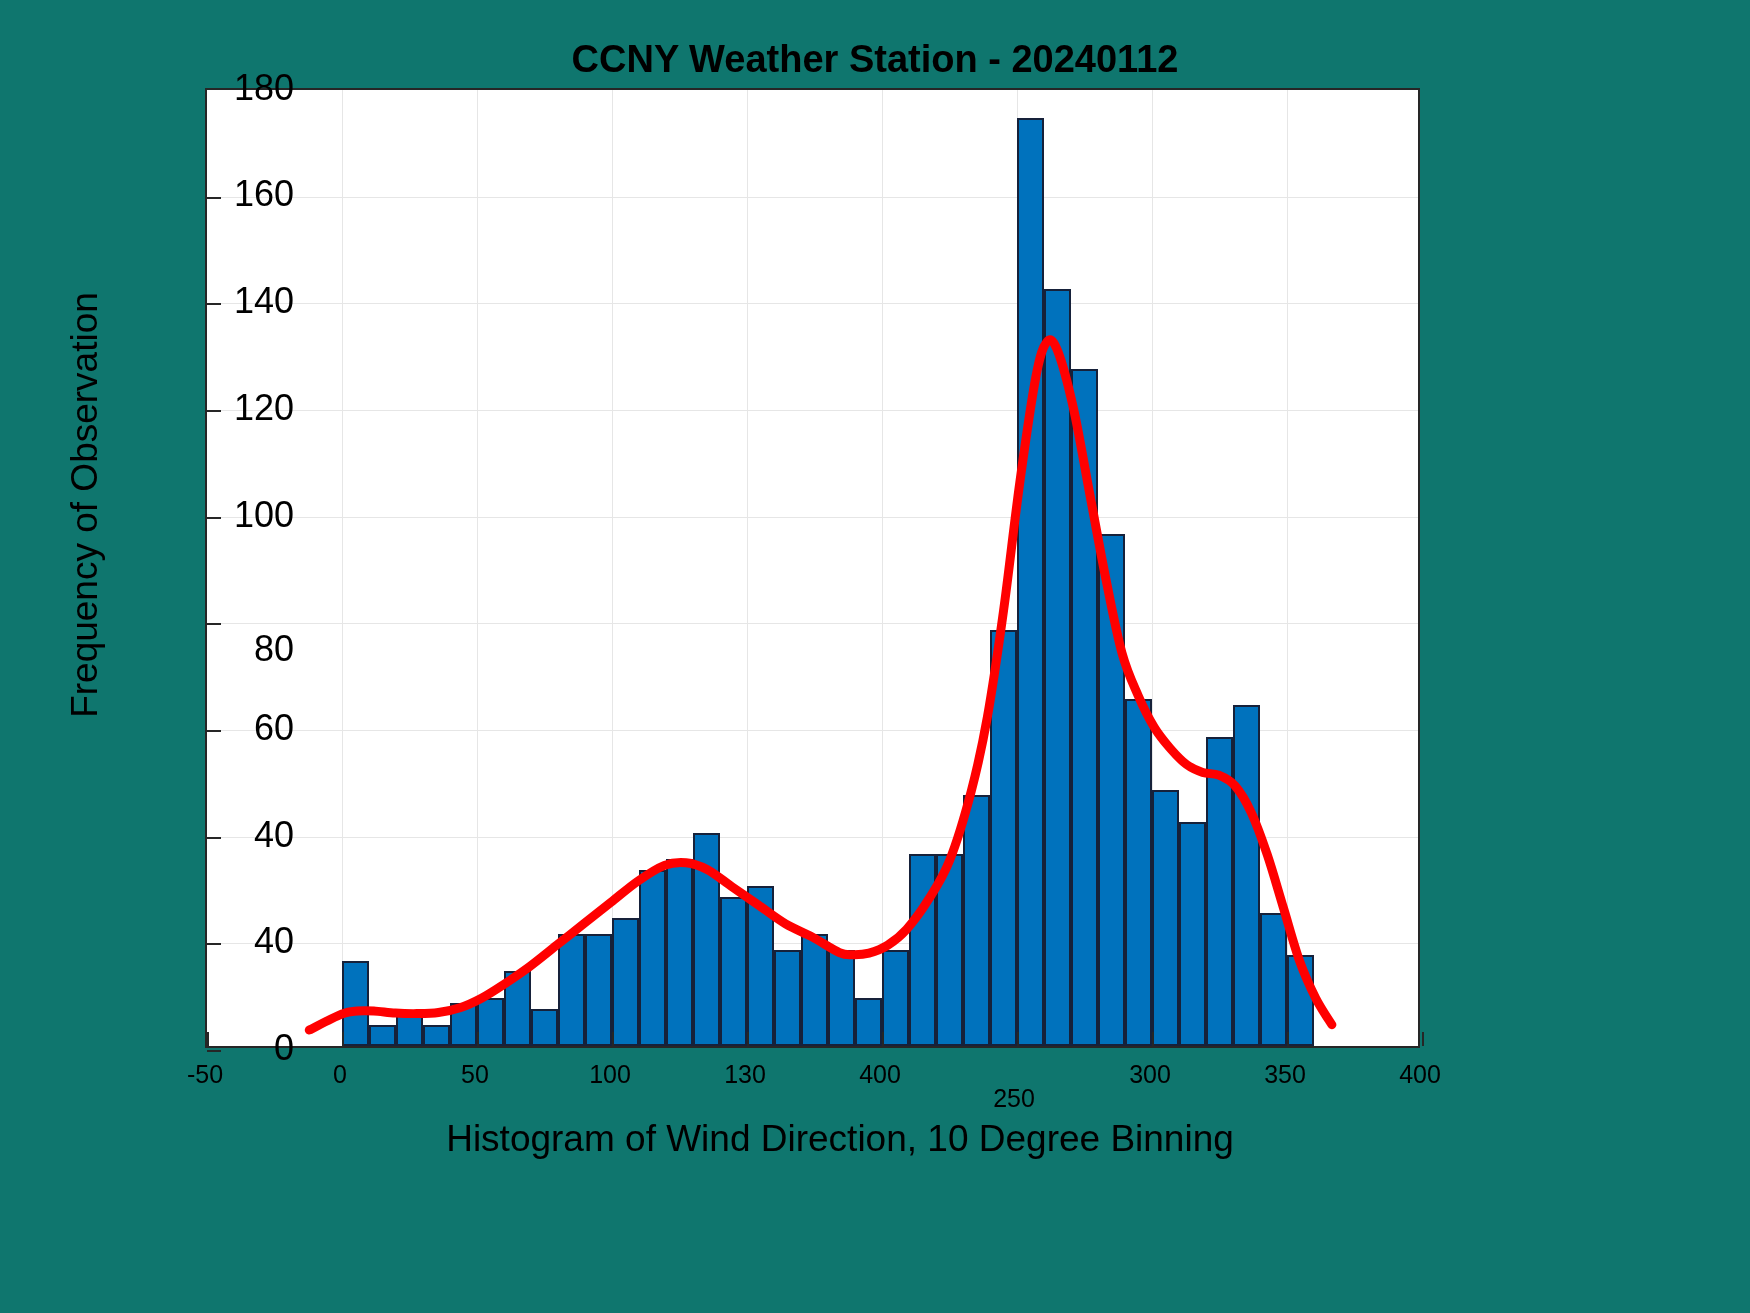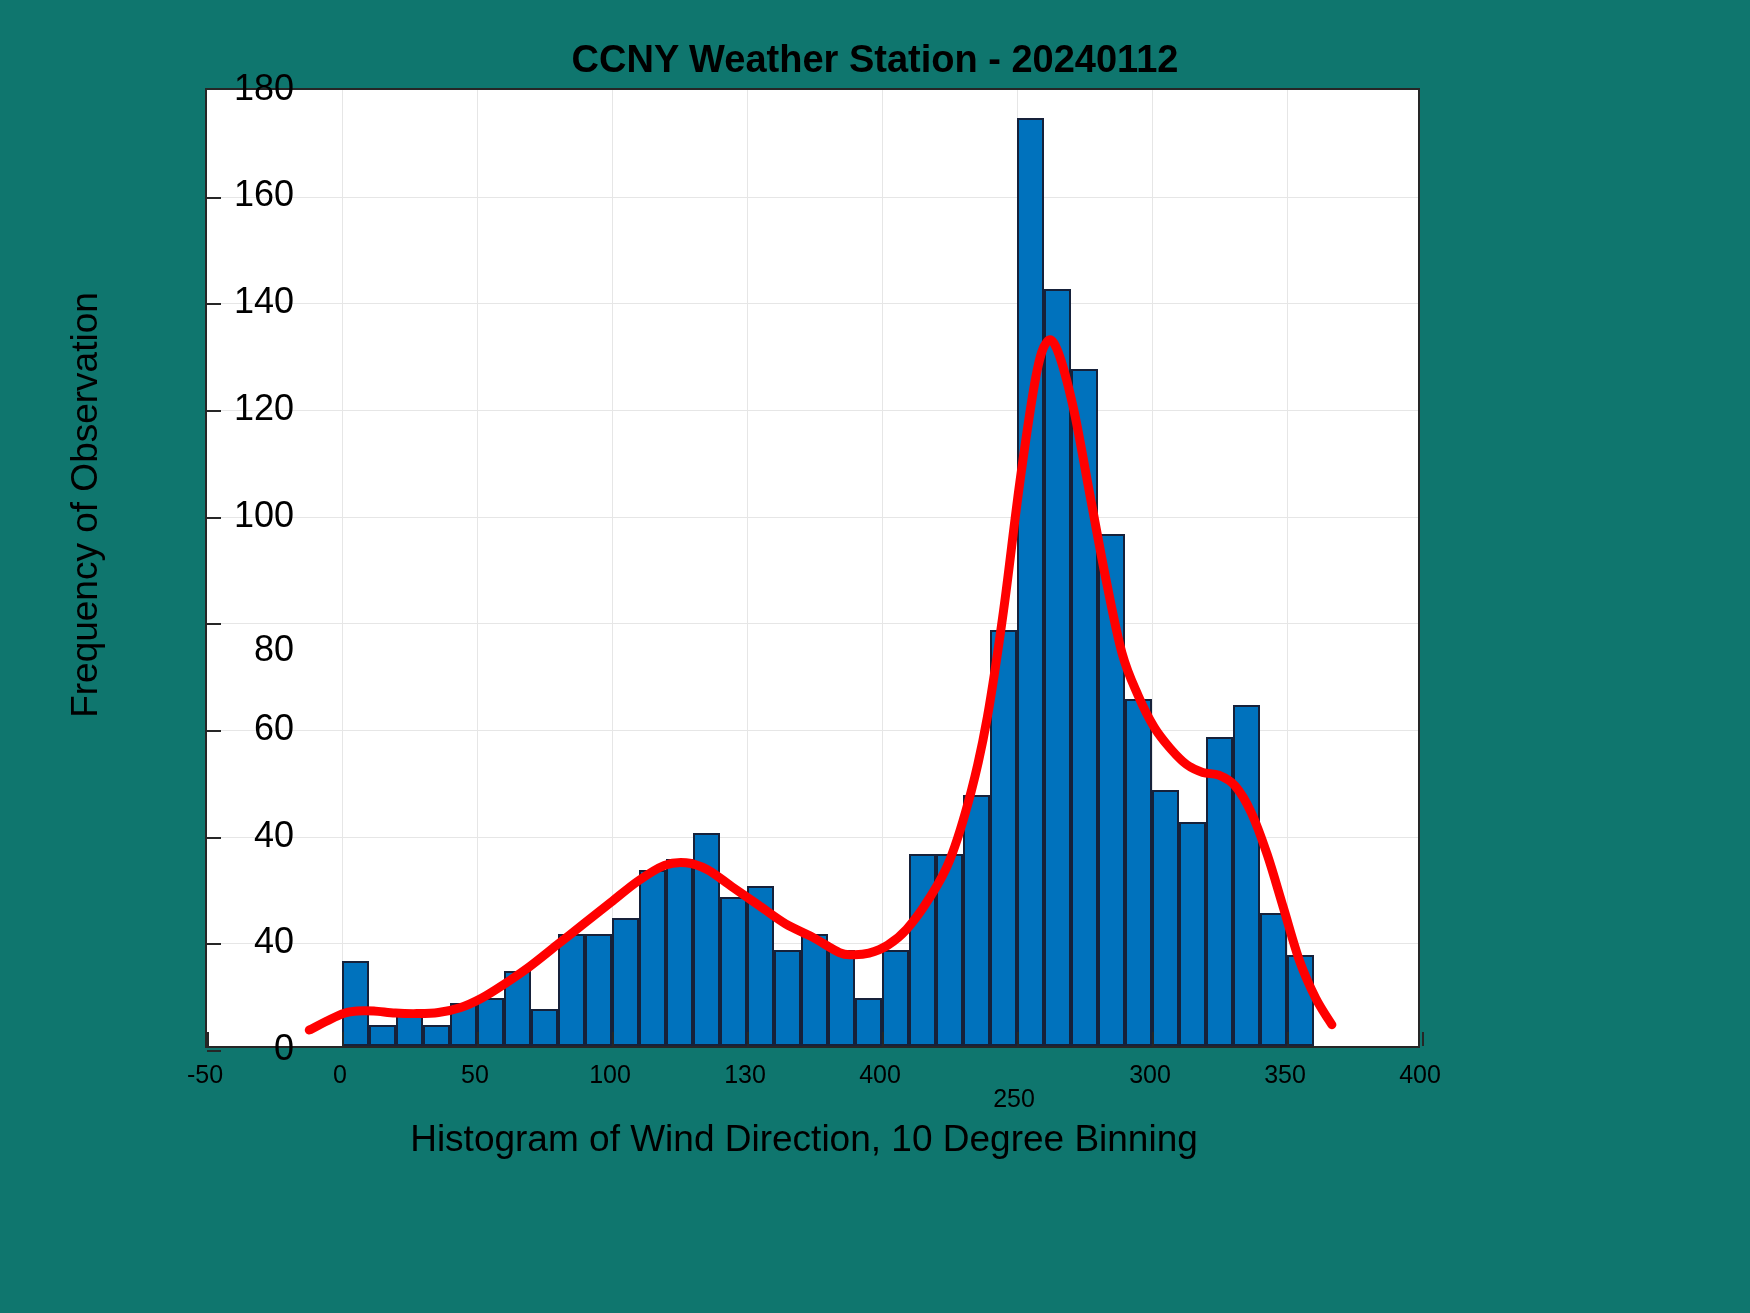--- a/index.html
+++ b/index.html
@@ -125,20 +125,21 @@
   #x-axis-title {
     position: absolute;
     left: 0;
     top: 1118px;
     width: 1608px;
     text-align: center;
     font-size: 37px;
     color: #000000;
     font-family: "Liberation Sans", sans-serif;
     white-space: nowrap;
+    padding-left: 36px;
   }
 
   
   .bar {
     position: absolute;
     bottom: 0;
     background: #0072BD;
     border: 2px solid #16213a;
     box-sizing: border-box;
   }

